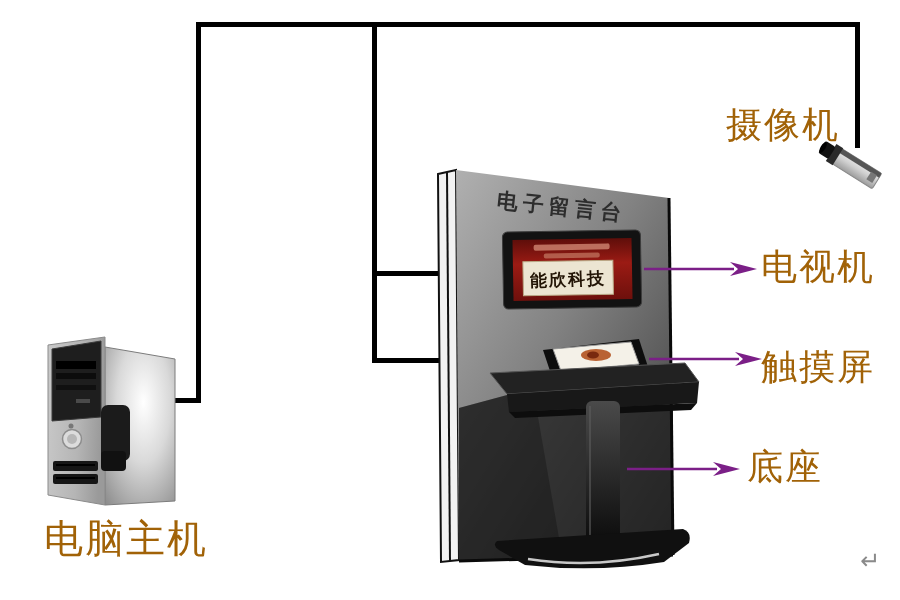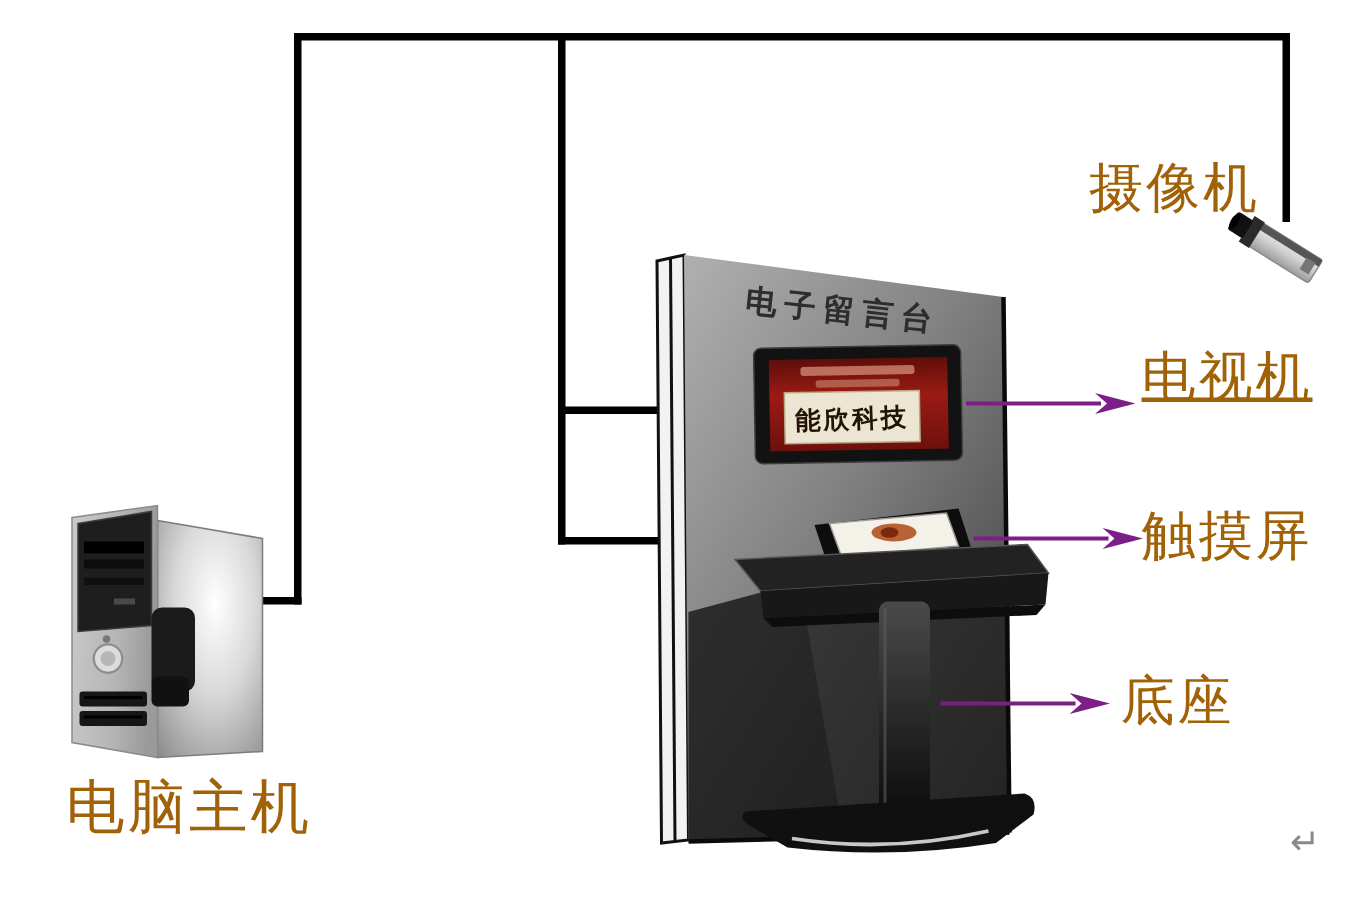--- a/index.html
+++ b/index.html
@@ -154,19 +154,19 @@
   <svg class="arrow" style="left:649px;top:350px;" width="116" height="18" viewBox="0 0 116 18">
     <line x1="0" y1="9" x2="90" y2="9" stroke="#7b1f87" stroke-width="2.6"></line>
     <polygon points="86,2 113,9 86,16 94,9" fill="#7b1f87"></polygon>
   </svg>
   <svg class="arrow" style="left:627px;top:460px;" width="116" height="18" viewBox="0 0 116 18">
     <line x1="0" y1="9" x2="90" y2="9" stroke="#7b1f87" stroke-width="2.6"></line>
     <polygon points="86,2 113,9 86,16 94,9" fill="#7b1f87"></polygon>
   </svg>
 
   <div class="label" style="left:726px;top:106px;">摄像机</div>
-  <div class="label" style="left:761px;top:232px;text-decoration:underline;">电视机</div>
-  <div class="label" style="left:761px;top:338px;text-align:right;">触摸屏</div>
+  <div class="label" style="left:761px;top:248px;">电视机</div>
+  <div class="label" style="left:761px;top:348px;text-align:right;">触摸屏</div>
   <div class="label" style="left:44px;top:518px;font-size:39px;">电脑主机</div>
   <div class="label" style="left:747px;top:448px;">底座</div>
 
   <div id="return-mark">↵</div>
 </div>
 
 </body></html>

